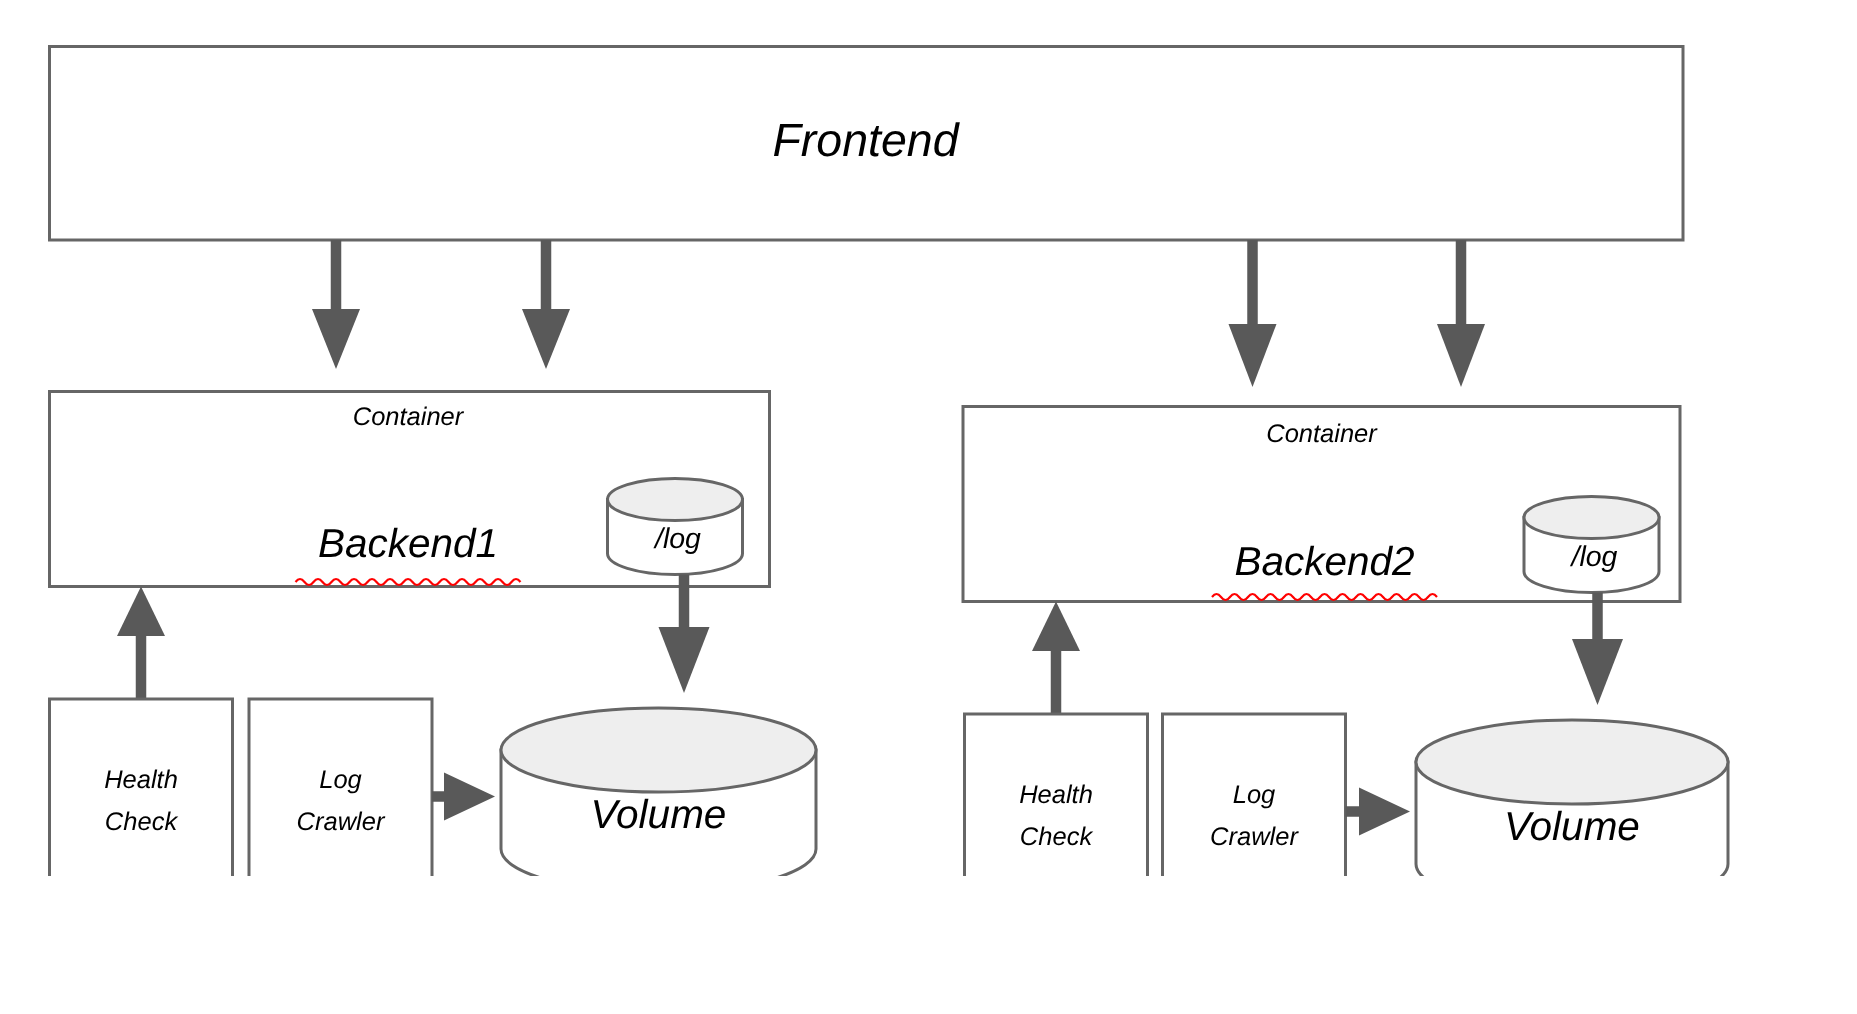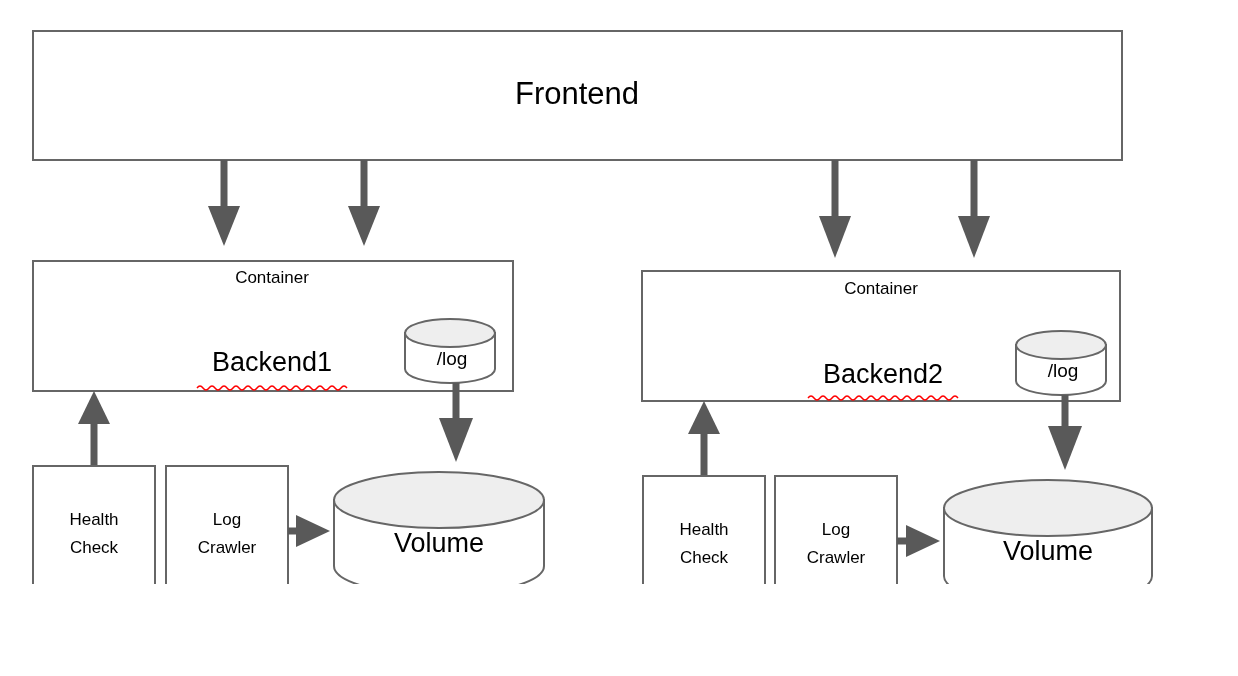--- a/index.html
+++ b/index.html
@@ -10,20 +10,21 @@
   }
   body {
     font-family: "Liberation Sans", sans-serif;
   }
   #canvas {
     position: relative;
     width: 1238px;
     height: 584px;
     background: #ffffff;
     overflow: hidden;
+    font-style: italic;
   }
   #diagram-svg {
     position: absolute;
     top: 0;
     left: 0;
     width: 1238px;
     height: 676px;
   }
   .shape-fill {
     fill: #eeeeee;

